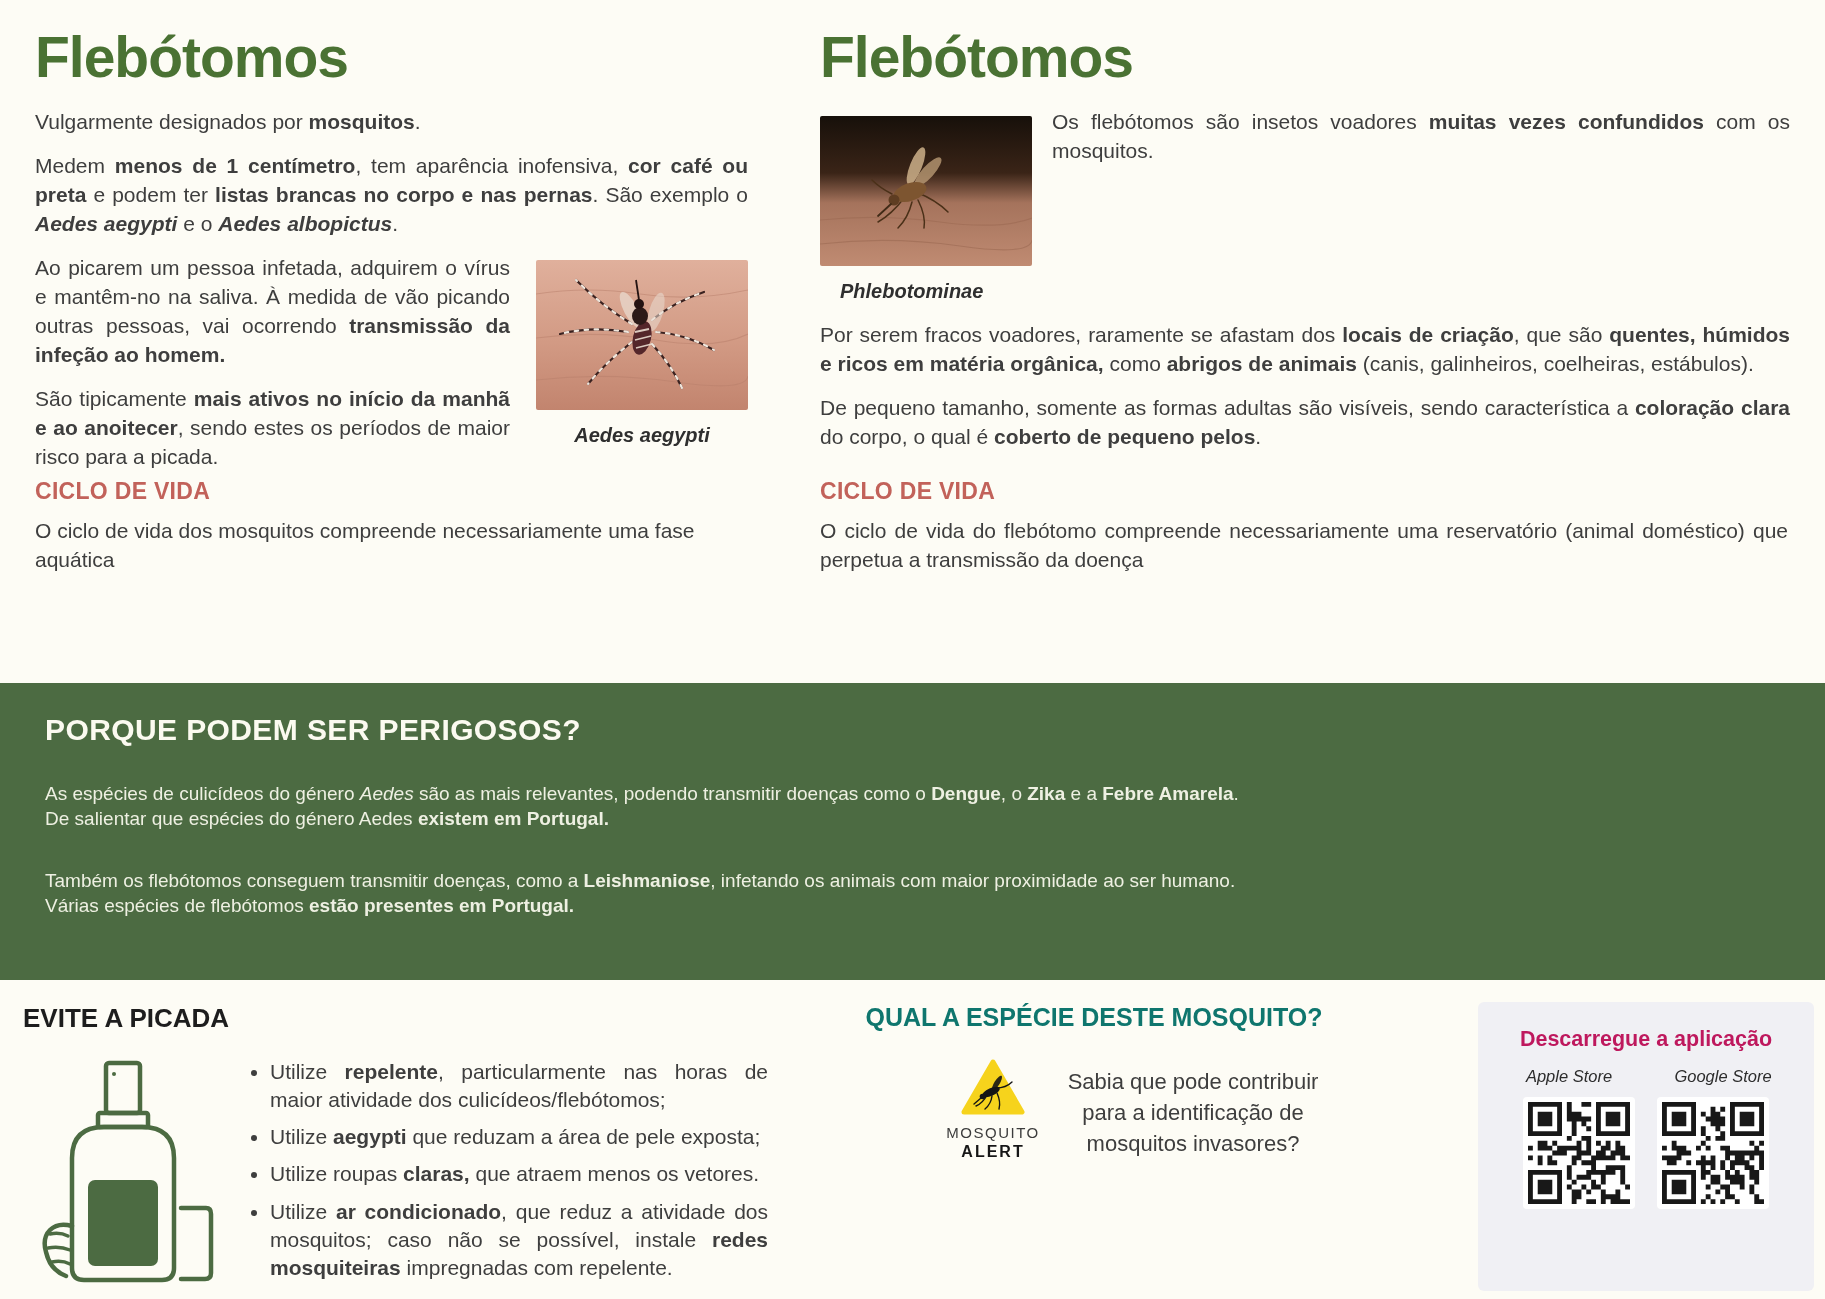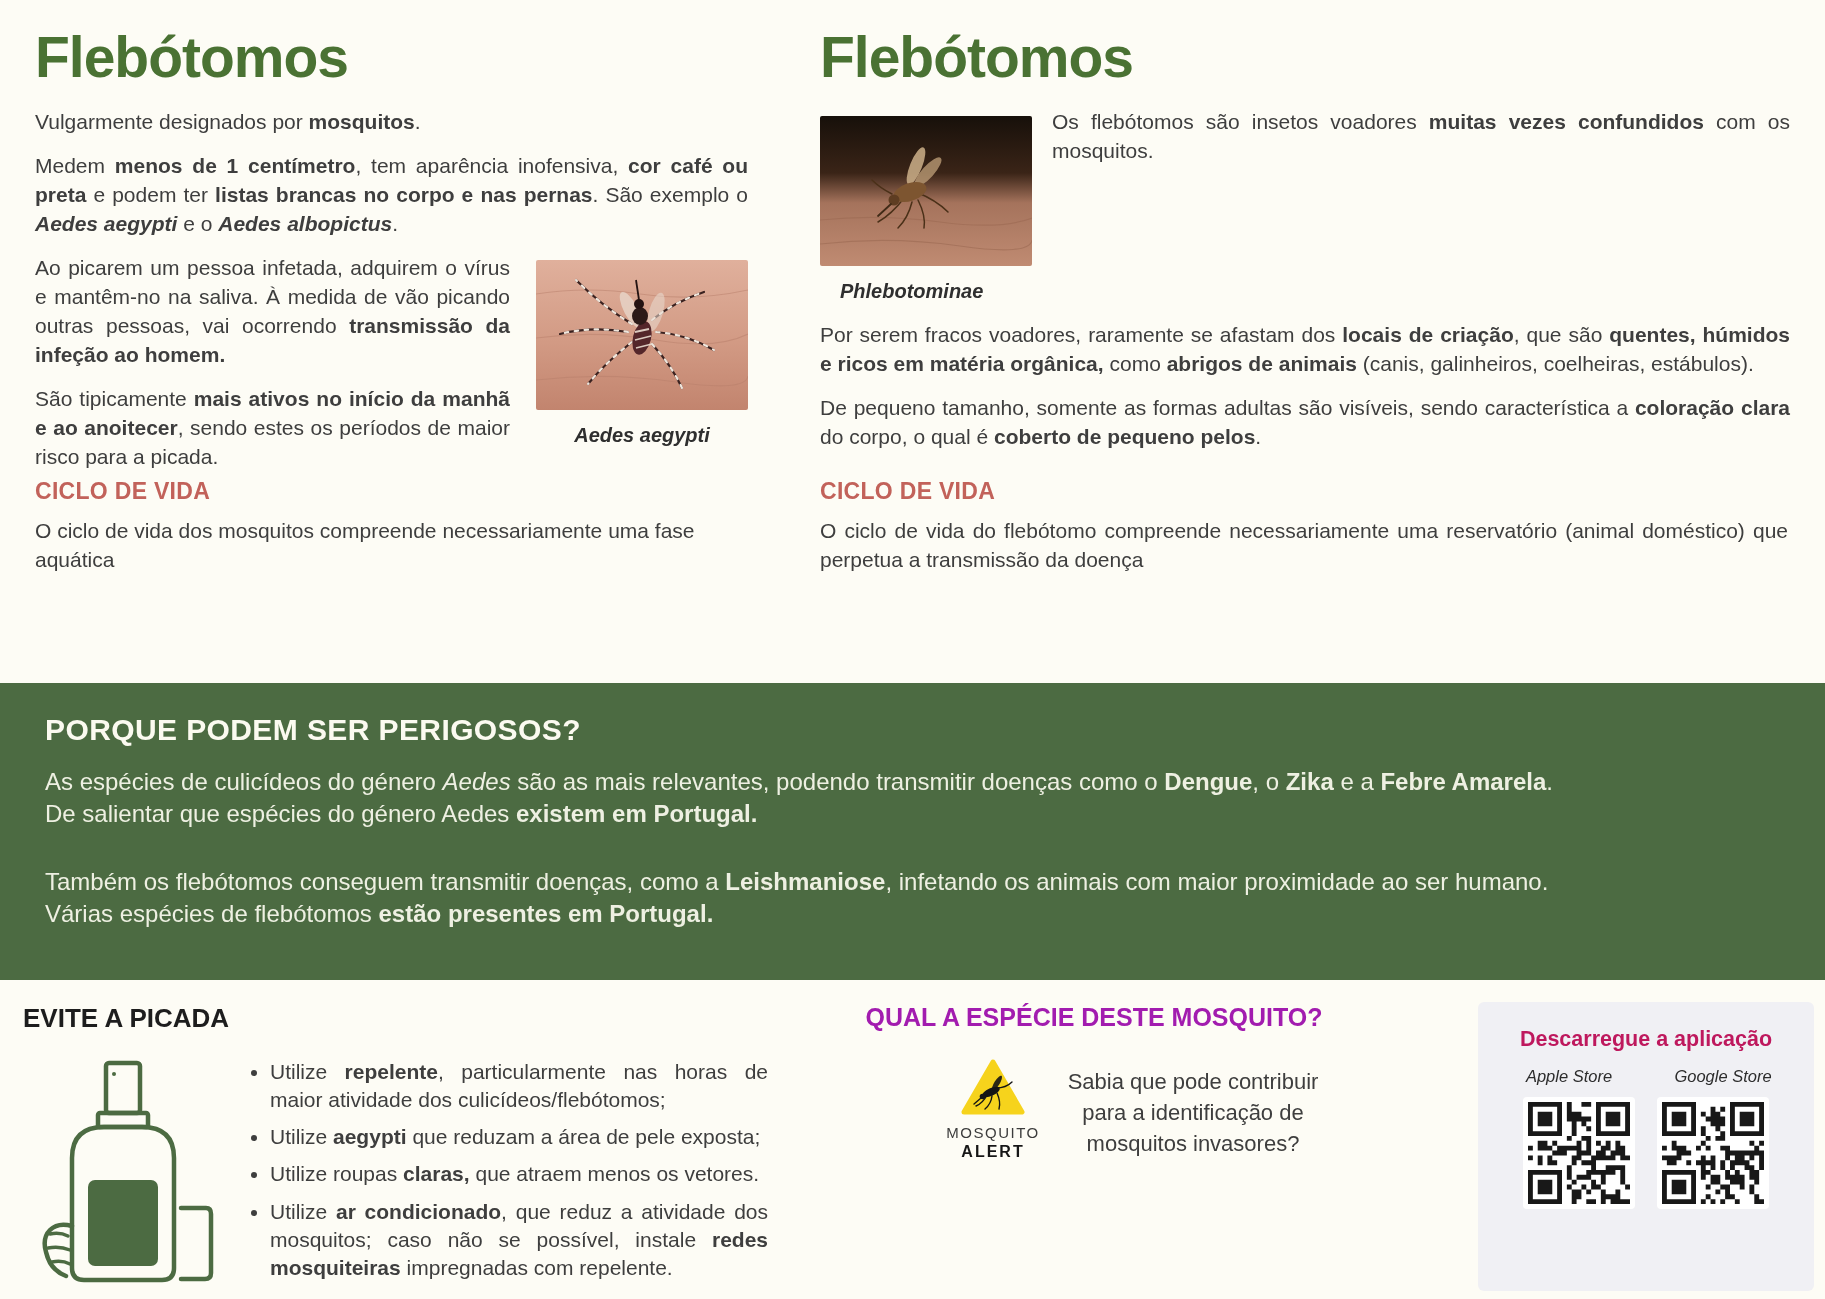--- a/index.html
+++ b/index.html
@@ -30,28 +30,28 @@
   .fig-left figcaption{margin-left:20px}
   .clear{clear:left;padding-top:14px}
   .ciclo{position:absolute;width:713px}
   .ciclo h3{margin:0 0 12px;font-size:23px;letter-spacing:.3px;color:var(--ciclo_salmon)}
   .ciclo p{margin:0}
   .ciclo-left{left:35px;top:478px}
   .ciclo-right{left:820px;top:478px;width:968px}
   .ciclo-right p{text-align:justify}
   .band{position:absolute;left:0;top:683px;width:1825px;height:297px;background:var(--band_green);color:#eef0e2}
   .band h2{margin:30px 0 0 45px;font-size:30px;letter-spacing:.4px;color:#fbfaf0}
-  .band p{margin:19px 45px 0 45px;max-width:1530px;font-size:24px;line-height:1.34}
+  .band p{margin:34px 45px 0 45px;max-width:1530px;font-size:19px;line-height:1.34}
   .band p + p{margin-top:36px}
   .evite-h{position:absolute;left:23px;top:1003px;margin:0;font-size:26px;color:#1d1d1d}
   .spray{position:absolute;left:38px;top:1058px}
   .bullets{position:absolute;left:240px;top:1058px;width:528px;margin:0;padding-left:30px;list-style:disc}
   .bullets li{font-size:21px;line-height:1.34;text-align:justify;margin-bottom:9px}
   .species{position:absolute;left:853px;top:1003px;width:482px;text-align:center}
-  .species h2{margin:0;font-size:25px;color:#a21caf}
+  .species h2{margin:0;font-size:25px;color:#0f766e}
   .species-row{display:flex;align-items:flex-start;padding-left:92px;gap:10px;margin-top:26px}
   .logo{width:96px;flex:0 0 auto;text-align:center}
   .logo svg{display:block;margin:0 auto}
   .logo-l1{font-size:15px;letter-spacing:1.5px;color:#3c3c3c;margin-top:8px}
   .logo-l2{font-size:16px;font-weight:bold;letter-spacing:2px;color:#161616;margin-top:2px}
   .species-text{flex:1;font-size:22px;line-height:1.42;padding-top:8px}
   .species-p2{margin-top:16px;font-size:22.5px;line-height:1.4}
   .panel{position:absolute;left:1478px;top:1002px;width:336px;height:289px;background:var(--panel_bg);border-radius:6px}
   .panel h3{margin:25px 0 0;font-size:21.5px;text-align:center;color:#be185d}
   .stores{display:flex;margin-top:15px;padding:0 14px}

